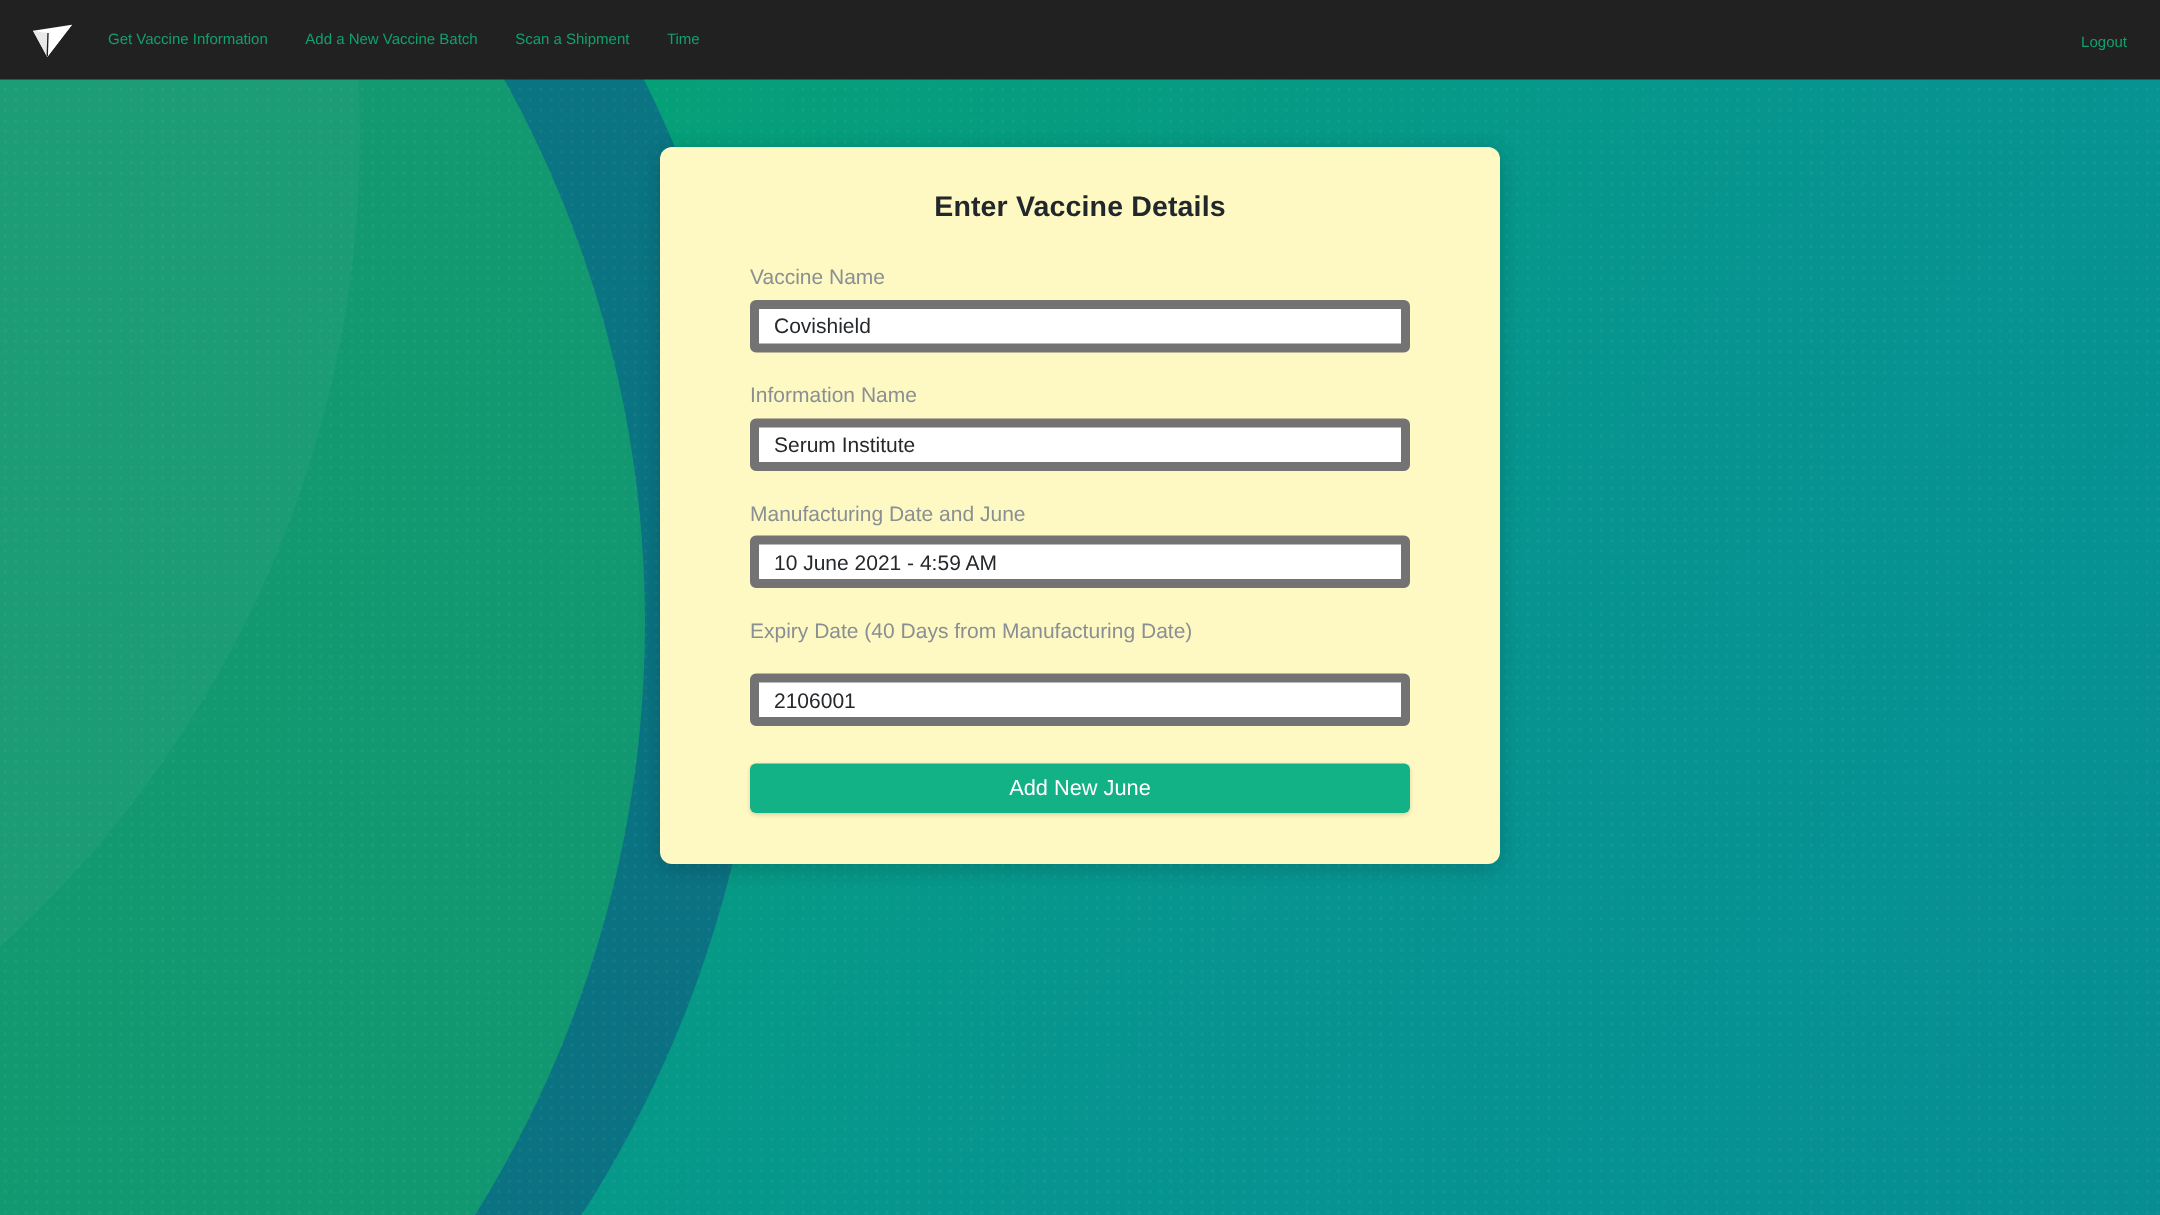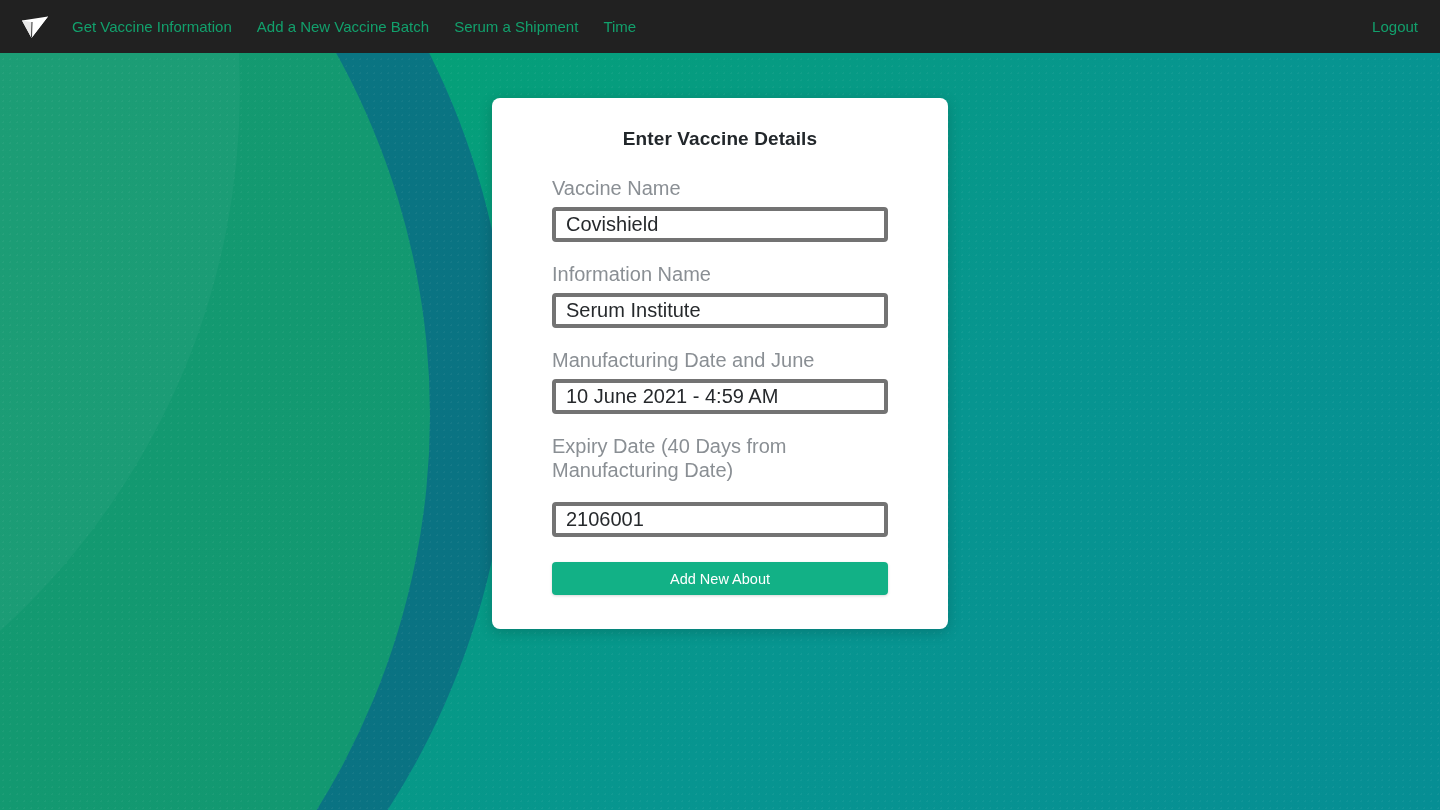--- a/index.html
+++ b/index.html
@@ -89,71 +89,71 @@
     margin-right: 16px;
     cursor: pointer;
   }
   .nav-links {
     display: flex;
     align-items: center;
     gap: 25px;
   }
   .nav-link {
     color: #12a06c;
-    font-size: 15px;
+    font-size: 10px;
     line-height: 1;
     text-decoration: none;
     cursor: pointer;
     white-space: nowrap;
   }
   .nav-spacer { flex: 1 1 auto; }
   .nav-right .nav-link { color: #12a06c; margin-left: 12px; }
 
   
   .card-wrap {
     position: relative;
     z-index: 4;
     display: flex;
     justify-content: center;
     padding-top: 45px;
   }
   .card {
-    width: 456px;
-    background: #ffffff;
+    width: 560px;
+    background: #fef9c3;
     border-radius: 8px;
     box-shadow: 0 3px 14px rgba(0,0,0,0.18);
     padding: 26px 60px 34px 60px;
     box-sizing: border-box;
   }
   .card-title {
     text-align: center;
     font-size: 19px;
     font-weight: bold;
     color: #22272b;
     margin: 4px 0 26px 0;
     letter-spacing: 0.1px;
   }
   .field { margin-bottom: 20px; }
   .field:last-of-type { margin-bottom: 25px; }
   .field-label {
     display: block;
-    font-size: 20px;
+    font-size: 14px;
     color: #8a8f94;
     margin-bottom: 7px;
     line-height: 1.2;
   }
   .field-input {
     width: 100%;
     height: 35px;
     box-sizing: border-box;
-    border: 4px solid #737373;
+    border: 6px solid #737373;
     border-radius: 4px;
     background: #ffffff;
     padding: 0 10px;
-    font-size: 20px;
+    font-size: 14px;
     color: #26292c;
     font-family: "Liberation Sans", sans-serif;
     outline: none;
   }
   .submit-btn {
     display: block;
     width: 100%;
     height: 33px;
     border: none;
     border-radius: 4px;
@@ -184,21 +184,21 @@
         <polygon points="2,6.5 28,2.5 11.5,24" fill="#ffffff"></polygon>
         <polygon points="2,6.5 11.5,24 12.6,8.2" fill="#e9e9e9"></polygon>
         <polygon points="12.6,8.2 28,2.5 11.5,24" fill="#ffffff"></polygon>
         <line x1="12.0" y1="8.0" x2="11.5" y2="23.5" stroke="#212121" stroke-width="0.9"></line>
       </svg>
     </div>
 
     <div class="nav-links">
       <a class="nav-link">Get Vaccine Information</a>
       <a class="nav-link">Add a New Vaccine Batch</a>
-      <a class="nav-link">Serum a Shipment</a>
+      <a class="nav-link">Scan a Shipment</a>
       <a class="nav-link">Time</a>
     </div>
 
     <div class="nav-spacer"></div>
 
     <div class="nav-right">
       <a class="nav-link">Logout</a>
     </div>
   </div>
 
@@ -223,18 +223,18 @@
       </div>
 
       <div class="field">
         <label class="field-label">Expiry Date (40 Days from Manufacturing Date)</label>
       </div>
 
       <div class="field">
         <input class="field-input" type="text" value="2106001" style="">
       </div>
 
-      <button class="submit-btn">Add New About</button>
+      <button class="submit-btn">Add New June</button>
 
     </div>
   </div>
 
 </div>
 
 </body></html>

